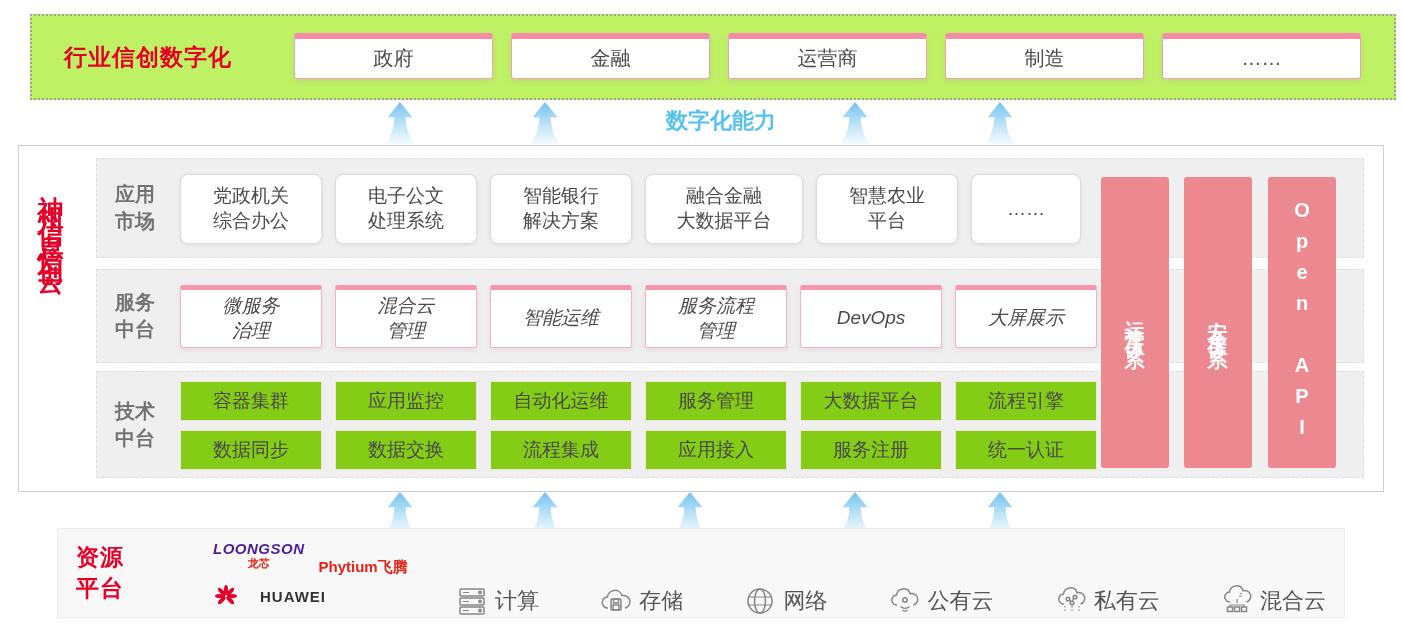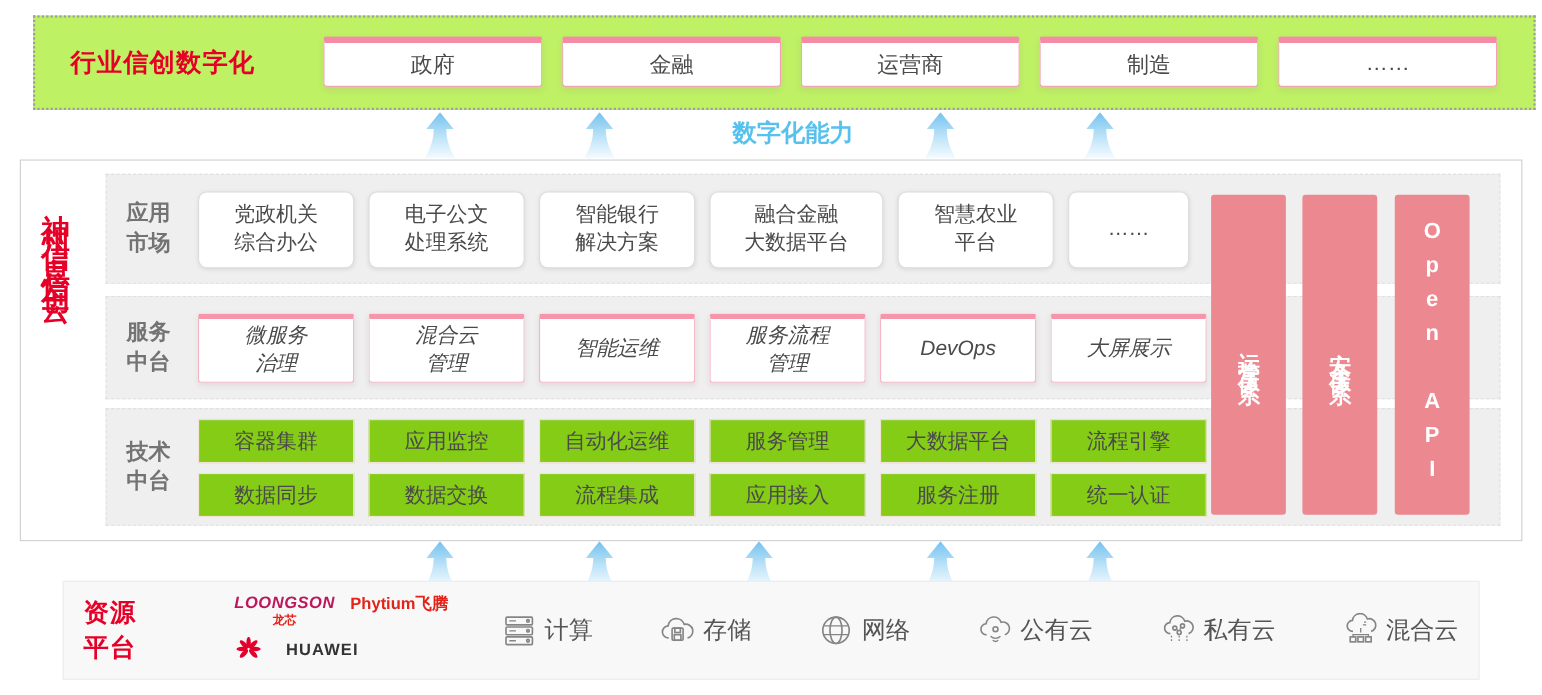--- a/index.html
+++ b/index.html
@@ -62,27 +62,27 @@
 
   
   .bottom-band{position:absolute;left:57px;top:528px;width:1288px;height:90px;
                background:#f8f8f8;border:1px solid #ececec;box-sizing:border-box;}
   .bottom-title{position:absolute;left:18px;top:50%;transform:translateY(-50%);
                 font-size:23px;font-weight:bold;color:#e60027;white-space:pre-line;
                 line-height:1.35;letter-spacing:1px;}
   .vendors{position:absolute;left:155px;top:11px;width:215px;}
   .vendor-line1{display:flex;align-items:flex-start;gap:14px;}
   .loongson{display:flex;flex-direction:column;align-items:center;}
-  .loongson-name{font-size:15px;font-weight:bold;font-style:italic;color:#be185d;letter-spacing:.5px;}
+  .loongson-name{font-size:15px;font-weight:bold;font-style:italic;color:#4c1d95;letter-spacing:.5px;}
   .loongson-sub{font-size:11px;font-weight:bold;color:#e32219;margin-top:-1px;}
-  .phytium-name{font-size:15px;font-weight:bold;color:#e32219;margin-top:0;}
+  .phytium-name{font-size:15px;font-weight:bold;color:#e32219;margin-top:18px;}
   .huawei{display:flex;align-items:center;justify-content:flex-start;gap:21px;margin-top:8px;}
   .huawei-name{font-size:15px;font-weight:bold;color:#333;letter-spacing:1px;}
   .resources{position:absolute;left:398px;right:18px;top:0;height:100%;
-             display:flex;align-items:center;justify-content:space-between;}
+             display:flex;align-items:flex-end;justify-content:space-between;}
   .res-item{display:flex;align-items:center;gap:7px;}
   .res-label{font-size:22px;color:#555;}
   .res-icon{flex:none;}
 </style>
 </head>
 <body>
 
 <div class="canvas">
 
   <svg width="0" height="0" style="position:absolute" aria-hidden="true">

